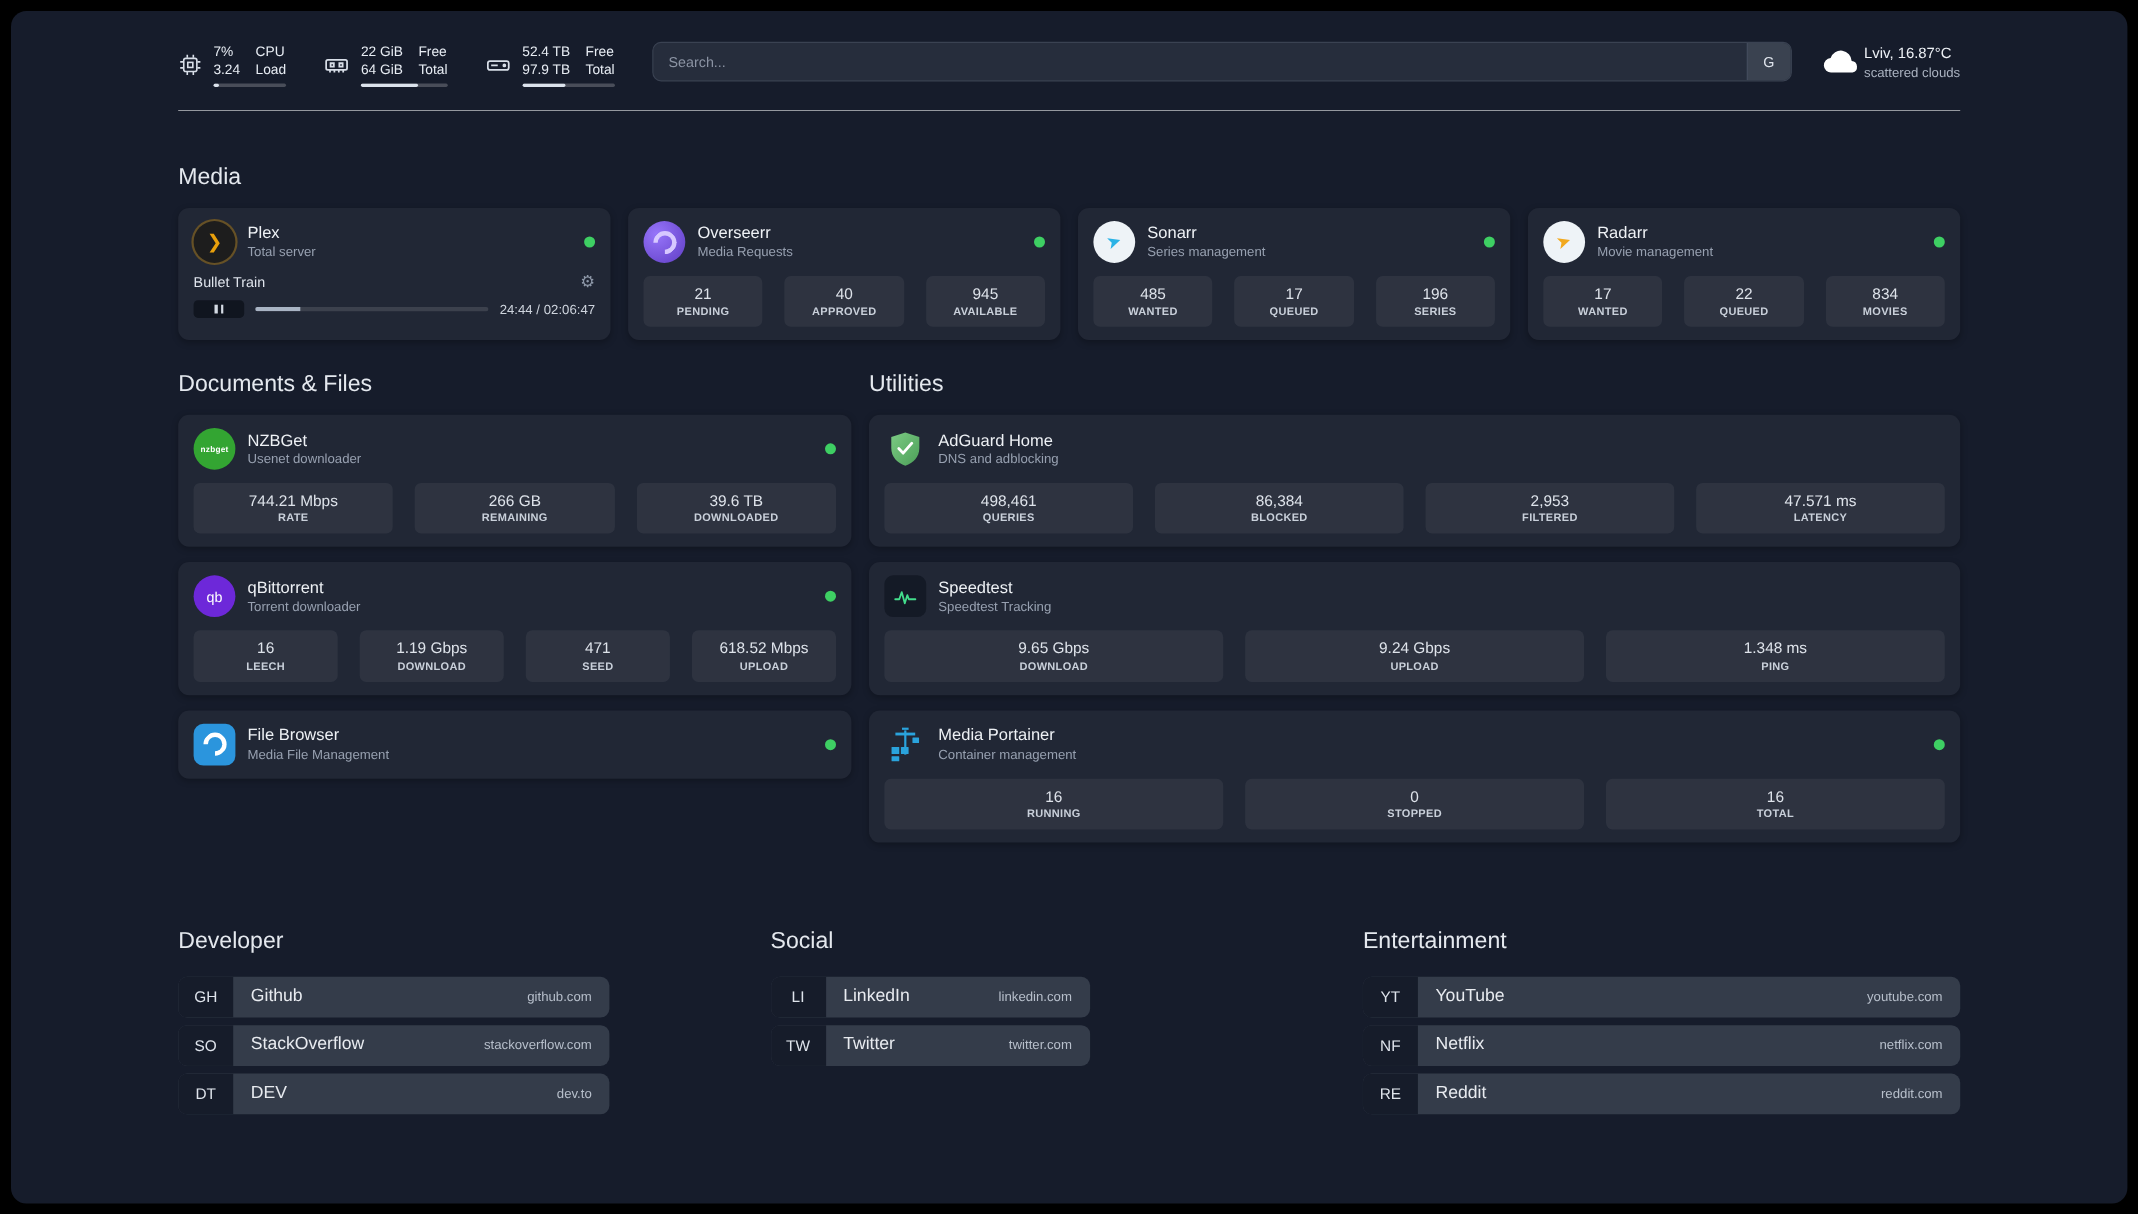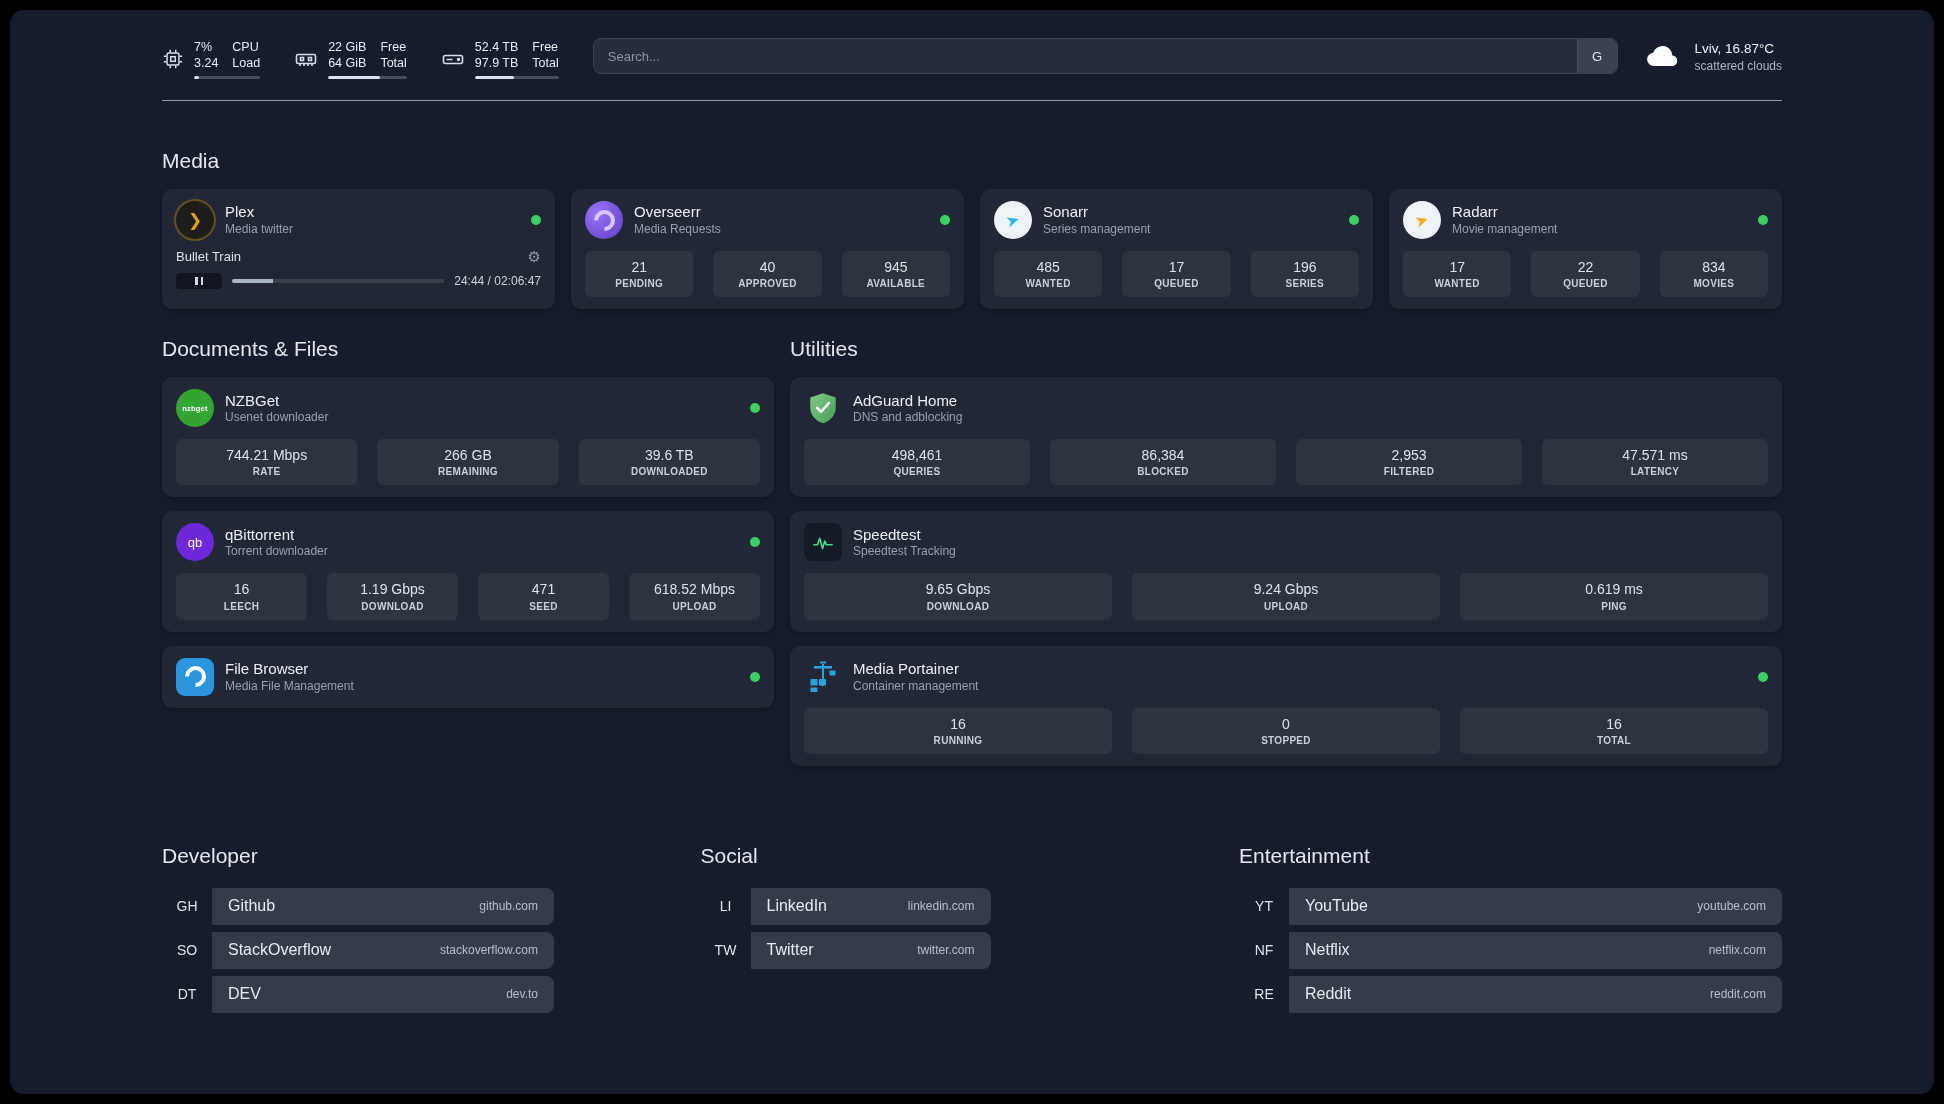--- a/index.html
+++ b/index.html
@@ -28,21 +28,21 @@
   .res-fill { height: 100%; background: #dbe2ec; border-radius: 2px; }
 
   .search { flex: 1; display: flex; align-items: stretch; height: 36px; margin: 0 26px 6px 0;
             background: #262d3c; border: 1px solid #3a4252; border-radius: 8px; overflow: hidden; }
   .search input { flex: 1; background: transparent; border: none; outline: none;
                   color: #dde2ea; font-size: 13px; padding: 12px 14px; font-family: inherit; }
   .search input::placeholder { color: #8b93a3; }
   .search .g-btn { width: 40px; border: none; border-left: 1px solid #444c5c; background: #3a4250;
                    color: #dfe4ec; font-size: 13px; cursor: pointer; font-family: inherit; }
 
-  .weather { display: flex; align-items: center; gap: 13px; margin-bottom: 4px; }
+  .weather { display: flex; align-items: center; gap: 2px; margin-bottom: 4px; }
   .weather-text { display: flex; flex-direction: column; line-height: 1.35; }
   .w-loc { font-size: 13.5px; color: #eef1f6; }
   .w-cond { font-size: 12px; color: #aab2c0; }
 
   .divider { margin-top: 20px; border-top: 1px solid rgba(255,255,255,0.55); }
 
   
   .section-title { font-size: 21px; font-weight: 400; color: #e4e8ee; margin: 0 0 16px; }
   .media-title { margin-top: 48px; }
 
@@ -217,21 +217,21 @@
 
     <h2 class="section-title media-title">Media</h2>
 
     <div class="media-grid">
 
       <div class="card">
         <div class="card-head">
           <span class="svc-icon icon-plex">❯</span>
           <div class="svc-meta">
             <div class="svc-name">Plex</div>
-            <div class="svc-desc">Media twitter</div>
+            <div class="svc-desc">Total server</div>
           </div>
           <span class="dot"></span>
         </div>
         <div class="player">
           <div class="player-row1">
             <span class="track-title">Bullet Train</span>
             <span class="gear">⚙</span>
           </div>
           <div class="player-row2">
             <span class="pause-chip">
@@ -454,21 +454,21 @@
           <div class="stats">
             <div class="stat">
               <div class="stat-value">9.65 Gbps</div>
               <div class="stat-label">DOWNLOAD</div>
             </div>
             <div class="stat">
               <div class="stat-value">9.24 Gbps</div>
               <div class="stat-label">UPLOAD</div>
             </div>
             <div class="stat">
-              <div class="stat-value">0.619 ms</div>
+              <div class="stat-value">1.348 ms</div>
               <div class="stat-label">PING</div>
             </div>
           </div>
         </div>
 
         <div class="card">
           <div class="card-head">
             <span class="svc-icon icon-portainer">
               <svg width="32" height="32" viewBox="0 0 32 32" fill="#2aa3dc">
                 <rect x="15" y="3" width="2" height="22"></rect>

